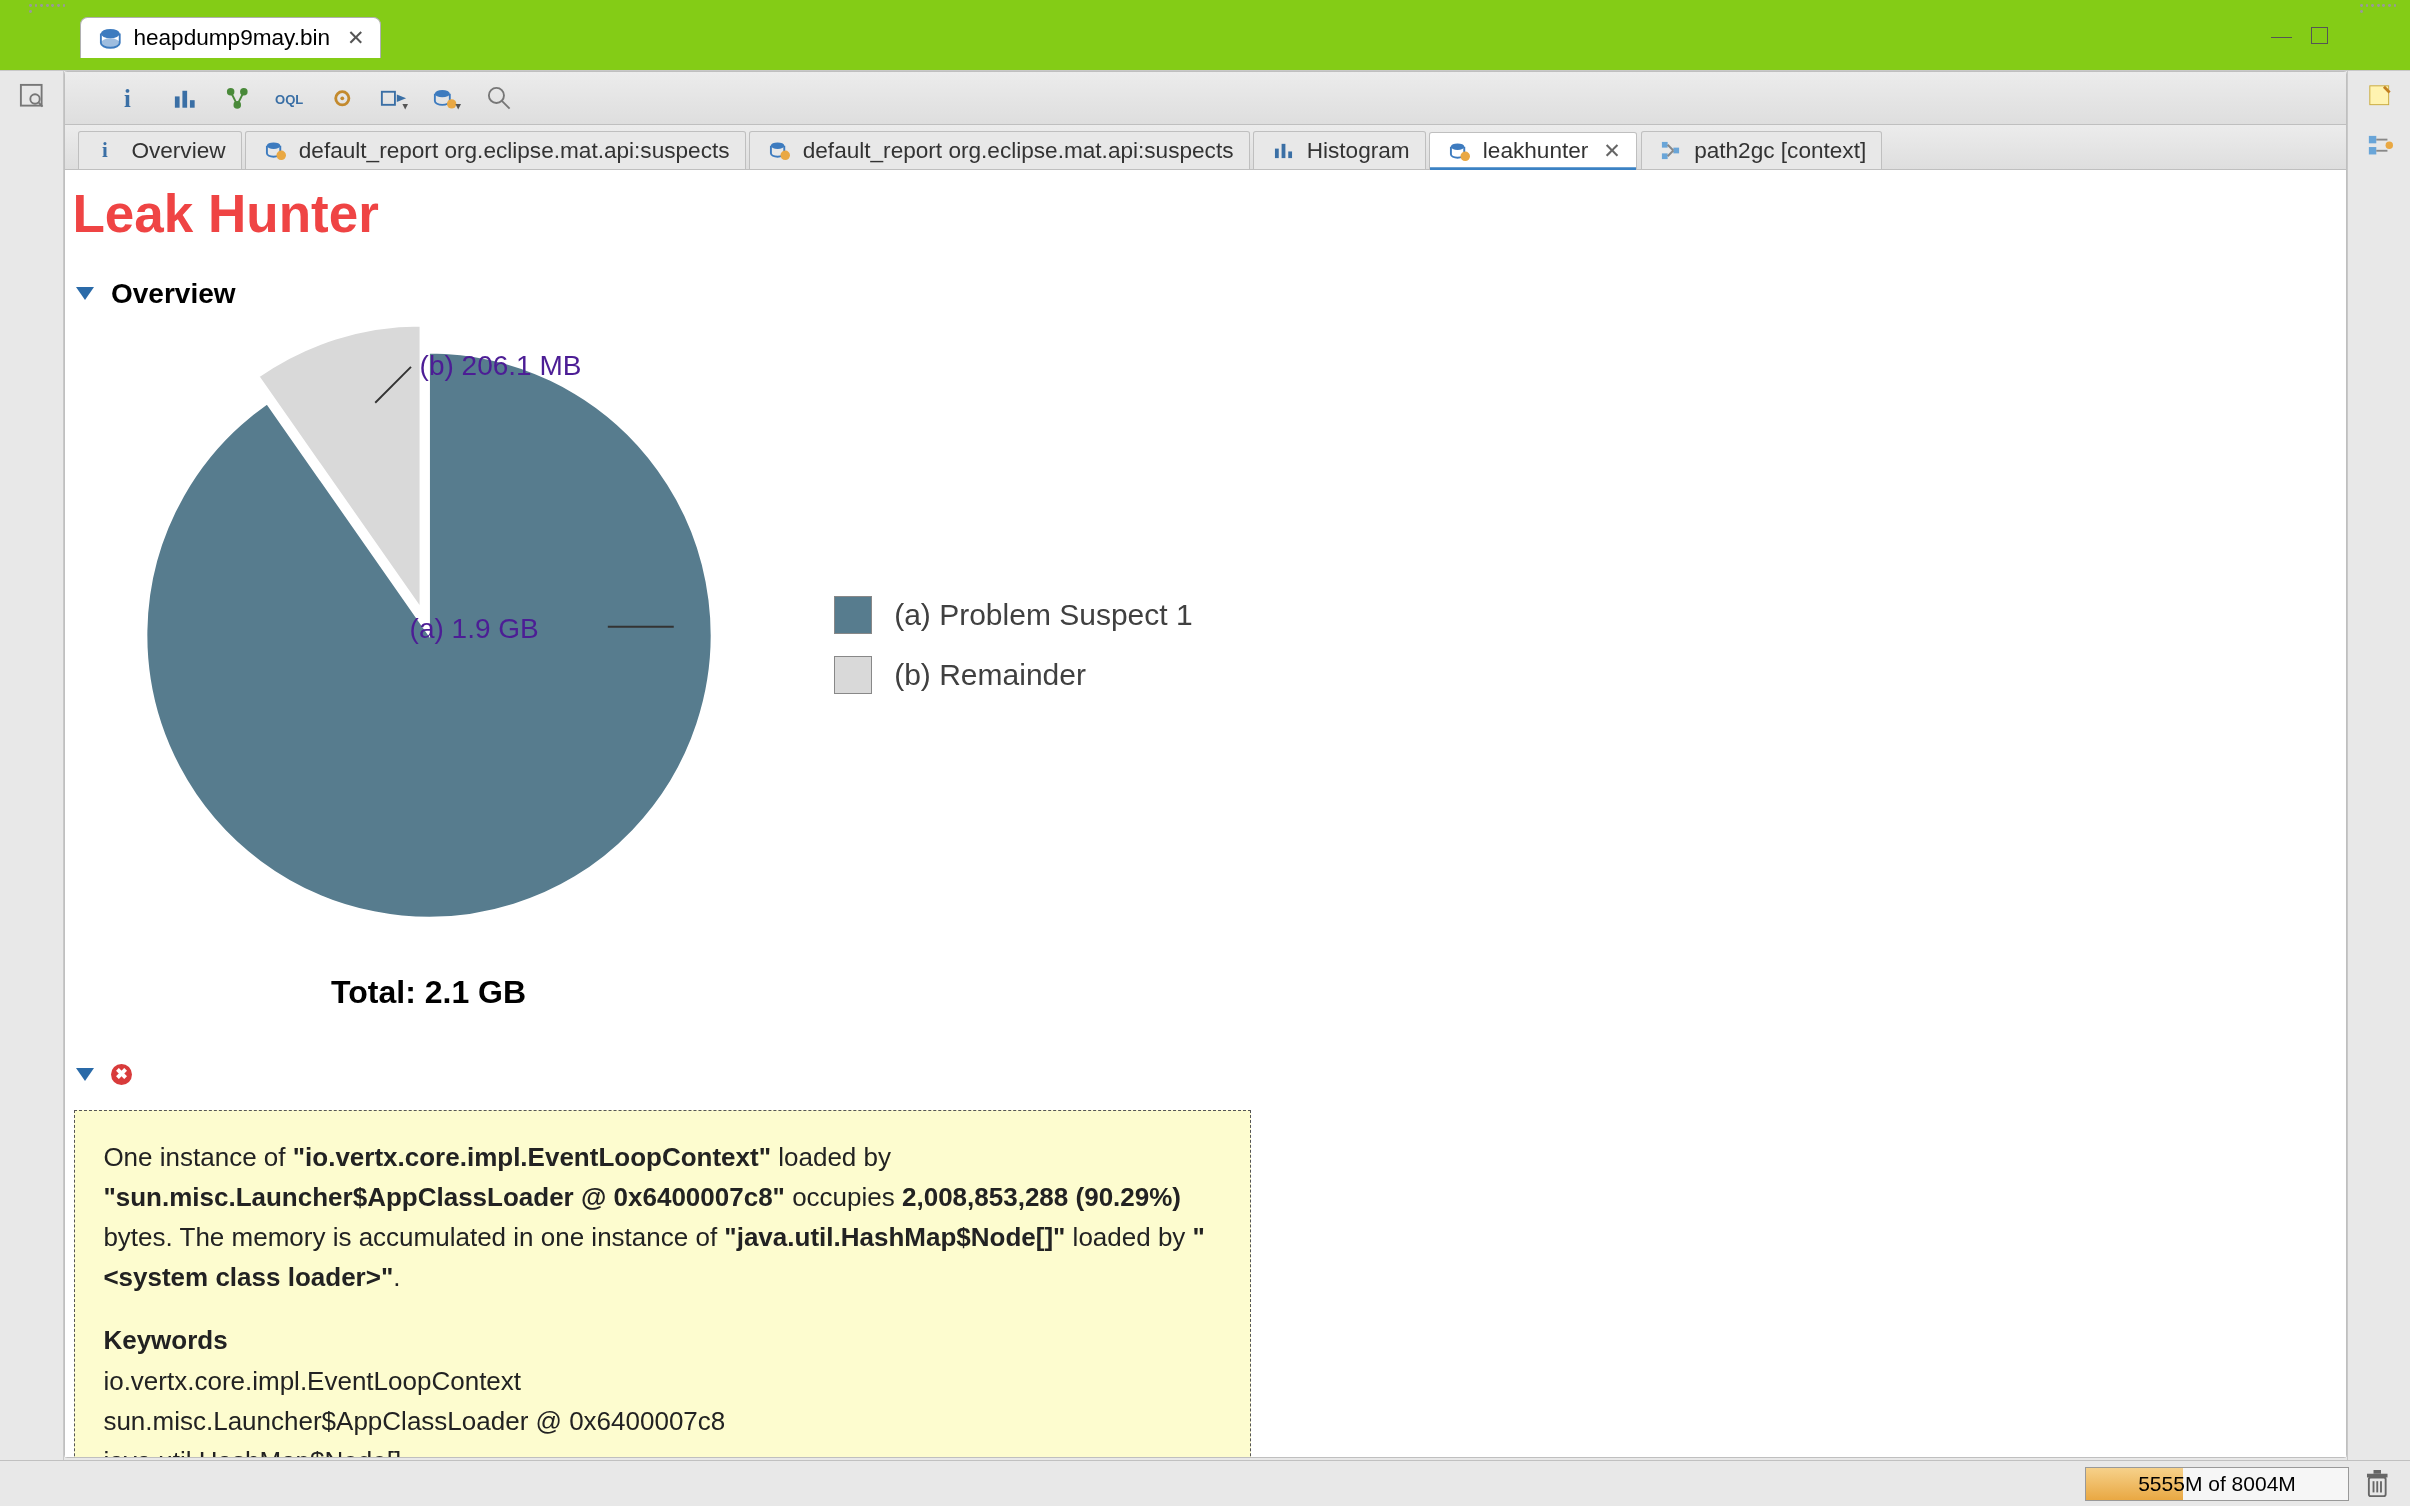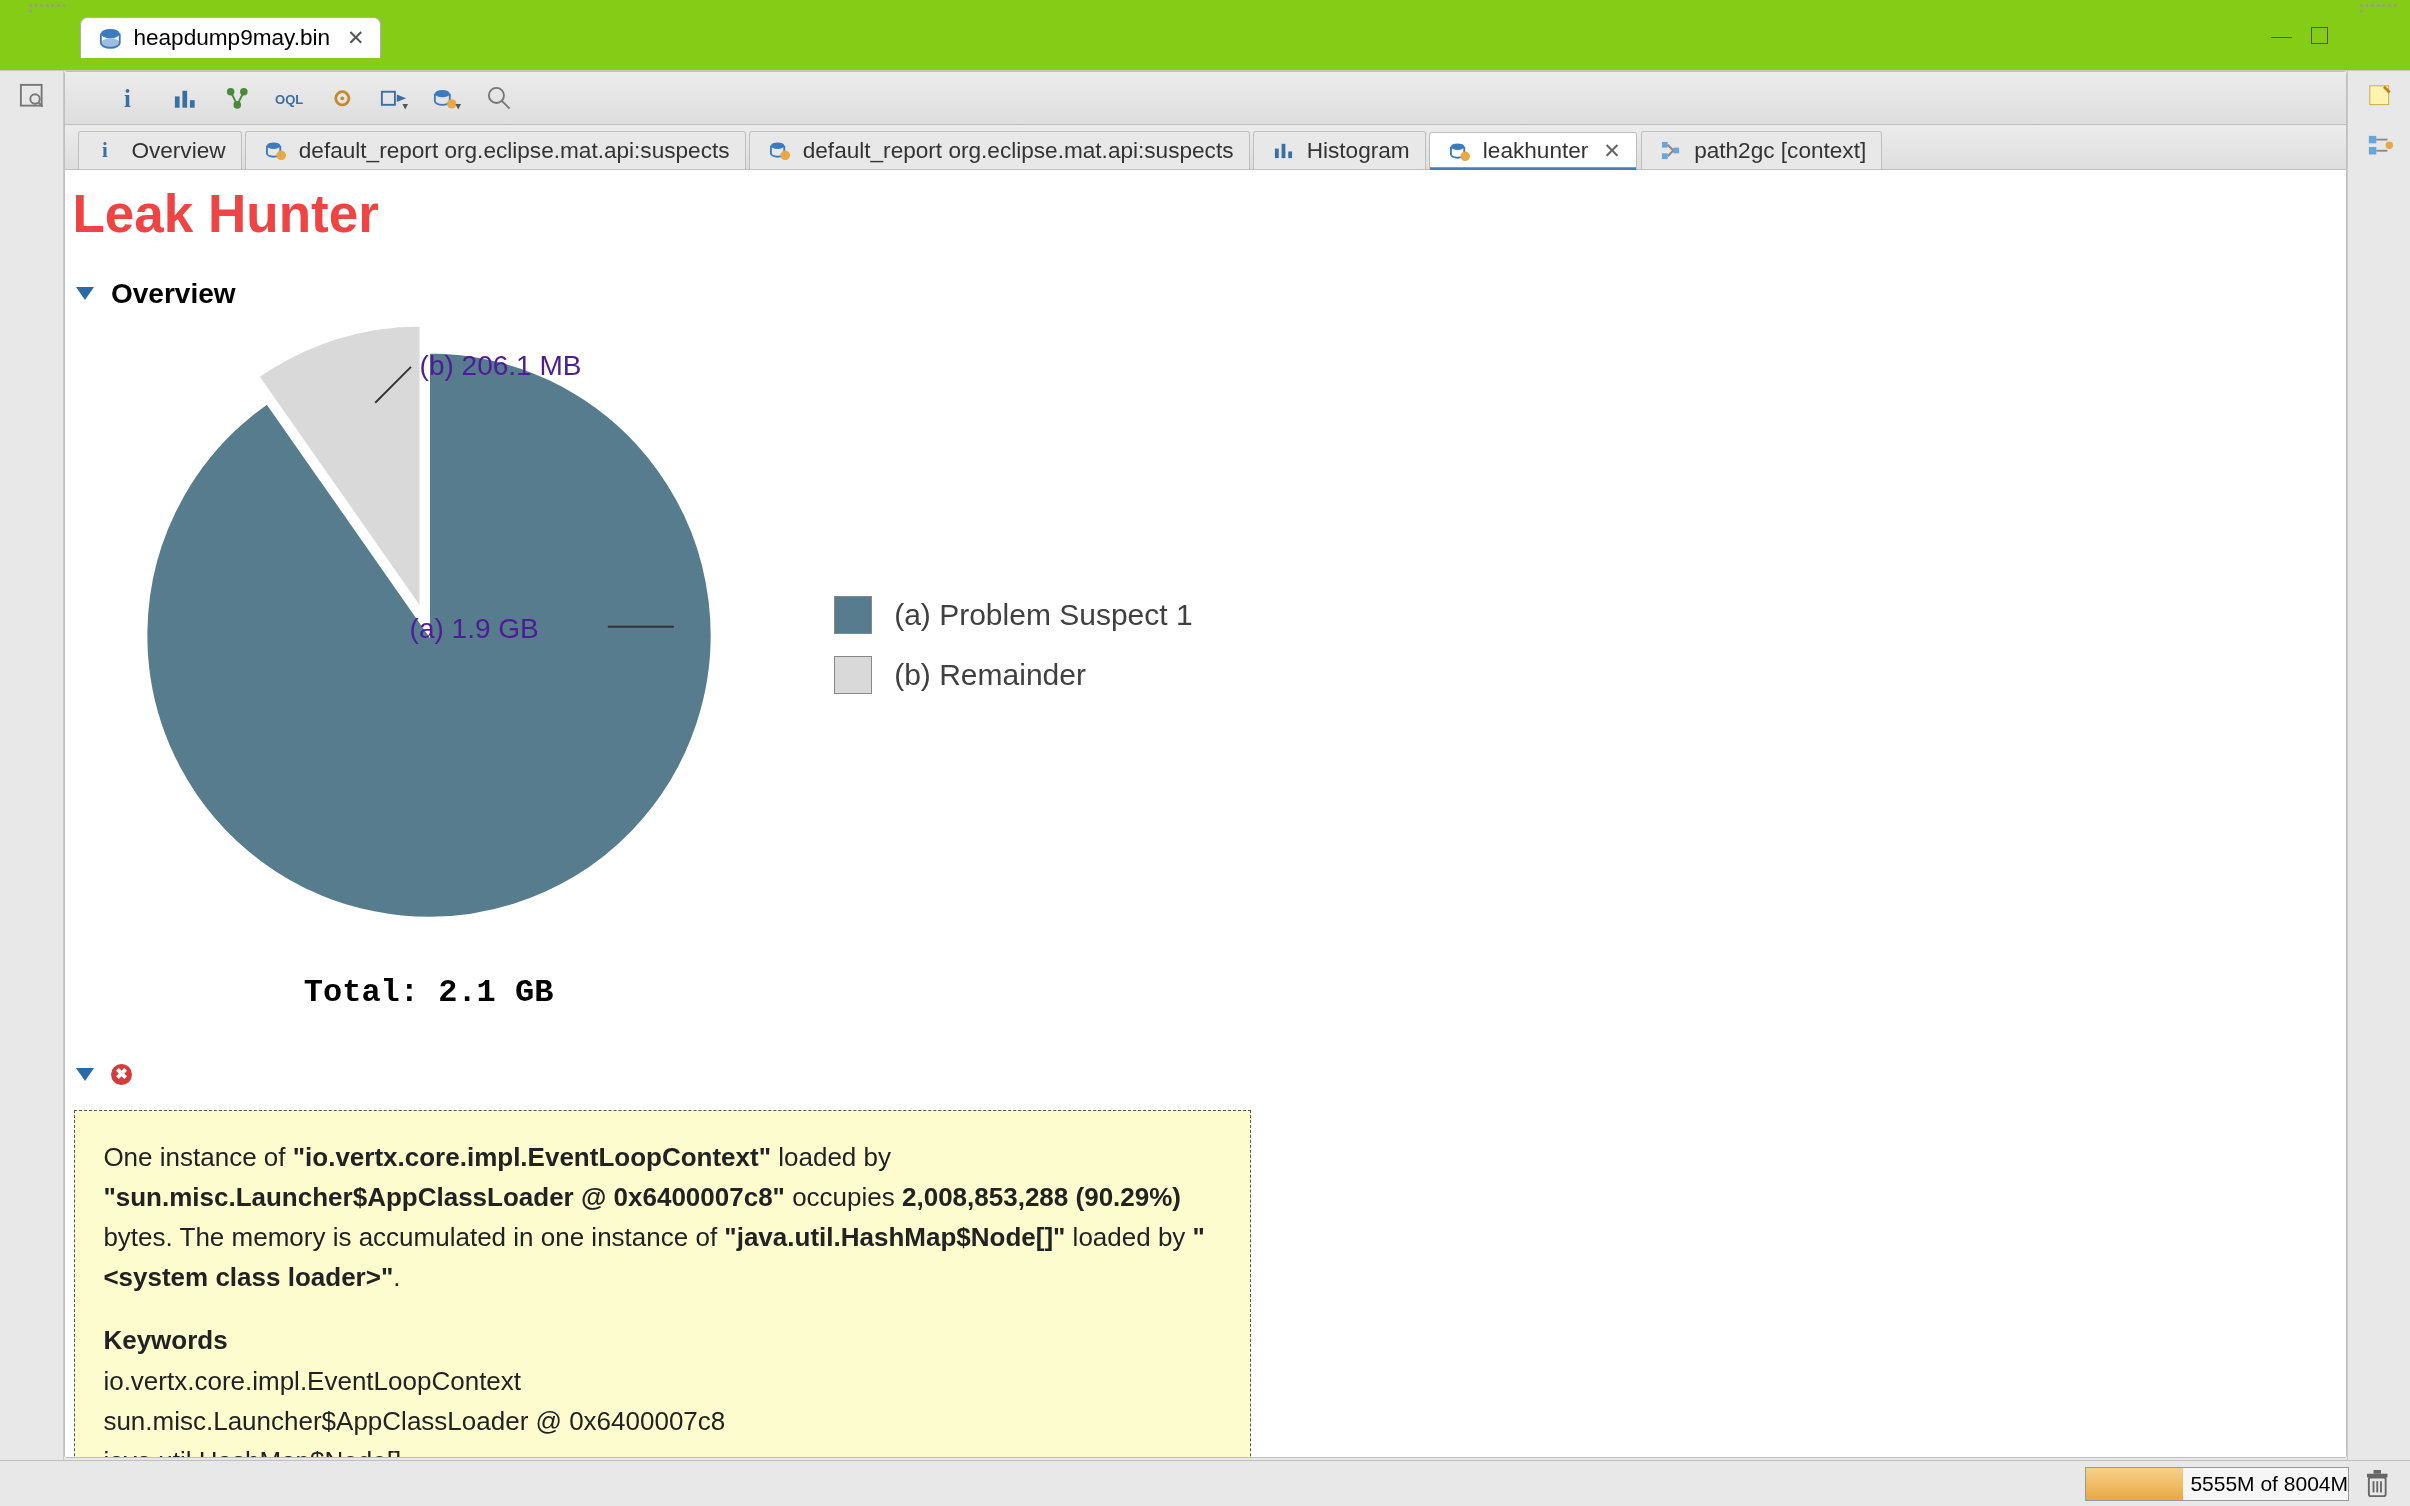--- a/index.html
+++ b/index.html
@@ -44,30 +44,30 @@
   .err-dot { width:21px; height:21px; background:#d83b3b; border-radius:50%; display:flex; align-items:center; justify-content:center; font-size:15px; color:#fff; font-weight:bold; margin-right:5.6px; }
 
   
   .chart-row { display:flex; align-items:center; gap:113px; margin:28px 0 28px 66px; }
   .pie-wrap { position:relative; width:584px; height:603px; }
   .pie-svg { width:584px; height:603px; }
   .legend { font-size:30px; color:#404040; display:flex; flex-direction:column; gap:22.6px; }
   .legend-row { display:flex; align-items:center; gap:22.6px; }
   .legend-swatch { width:38px; height:38px; border:0.9px solid #888; }
   .callout { position:absolute; font-size:28px; color:#4c1d95; white-space:nowrap; }
-  .total-line { font-size:32px; font-weight:600; text-align:center; width:584px; margin-left:66px;font-family:Liberation Mono, monospace; }
+  .total-line { font-size:32px; font-weight:600; text-align:center; width:584px; margin-left:66px; }
 
   
   .suspect-box { background:#fdfccf; border:0.9px dashed #555; padding:26px 28px 28px 28px; width:1177px; margin:19px 3.8px; font-size:26px; line-height:1.55; color:#222; }
   .suspect-box b { font-weight:700; }
   .kw-head { margin-top:22.6px; font-weight:700; }
 
   
   .status-bar { height:47px; background:#e8e8e8; border-top:0.9px solid #c0c0c0; display:flex; align-items:center; justify-content:flex-end; padding:0 19px; gap:13px; font-size:22.6px; }
-  .mem-box { position:relative; width:264px; height:34px; border:0.9px solid #999; background:#f6f6f6; display:flex; align-items:center; justify-content:flex-end; font-size:21px; }
+  .mem-box { position:relative; width:264px; height:34px; border:0.9px solid #999; background:#f6f6f6; display:flex; align-items:center; justify-content:center; font-size:21px; }
   .mem-fill { position:absolute; left:0; top:0; bottom:0; background:linear-gradient(#f6d18a,#e9a843); z-index:0; }
   .mem-text { position:relative; z-index:1; }
   .trash { width:30px; height:30px; display:flex; align-items:center; justify-content:center; }
 
   
   svg { overflow:visible; }
 </style>
 </head>
 <body>
 

